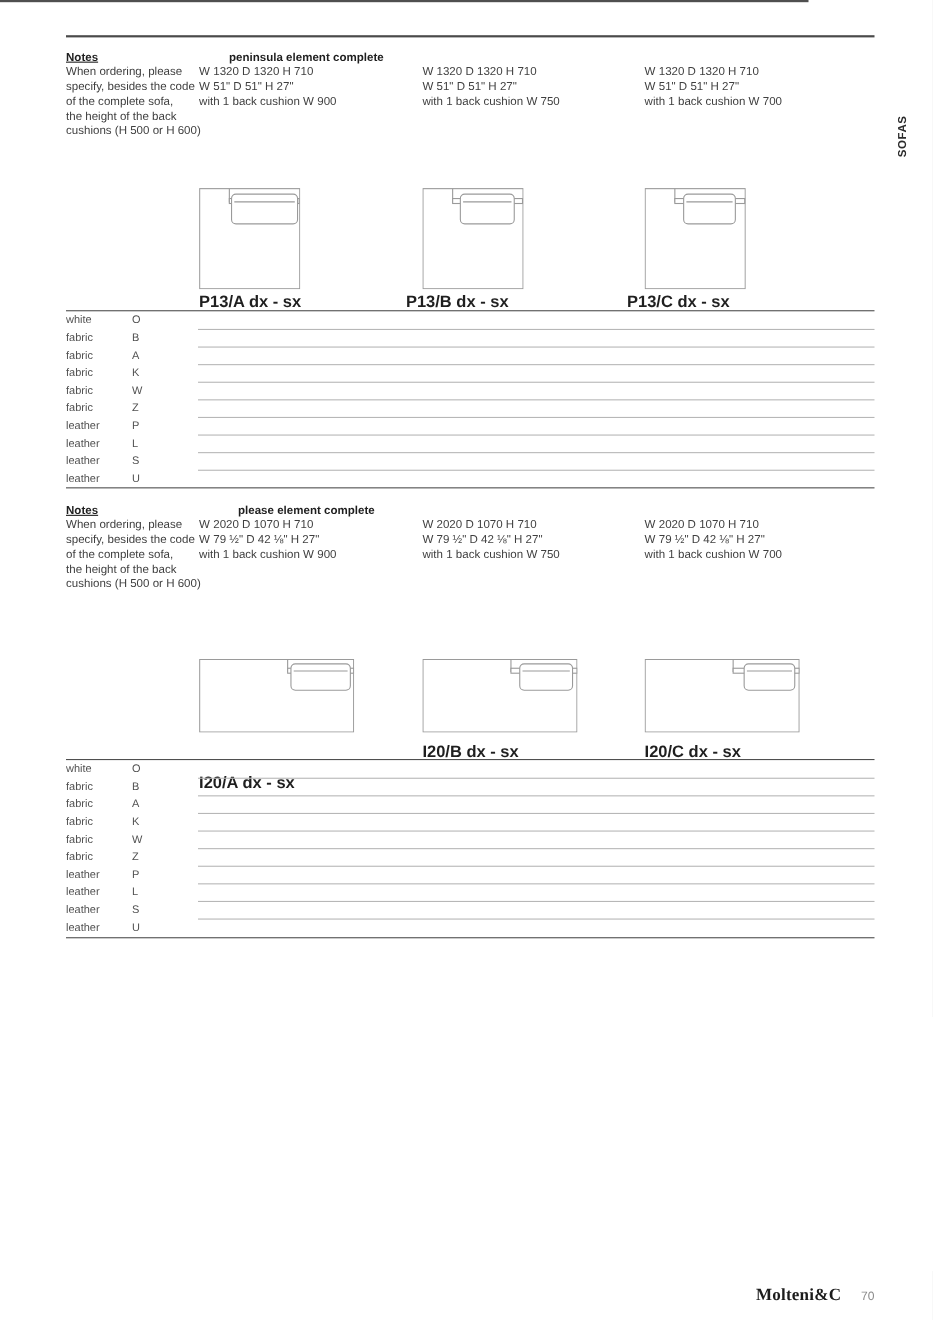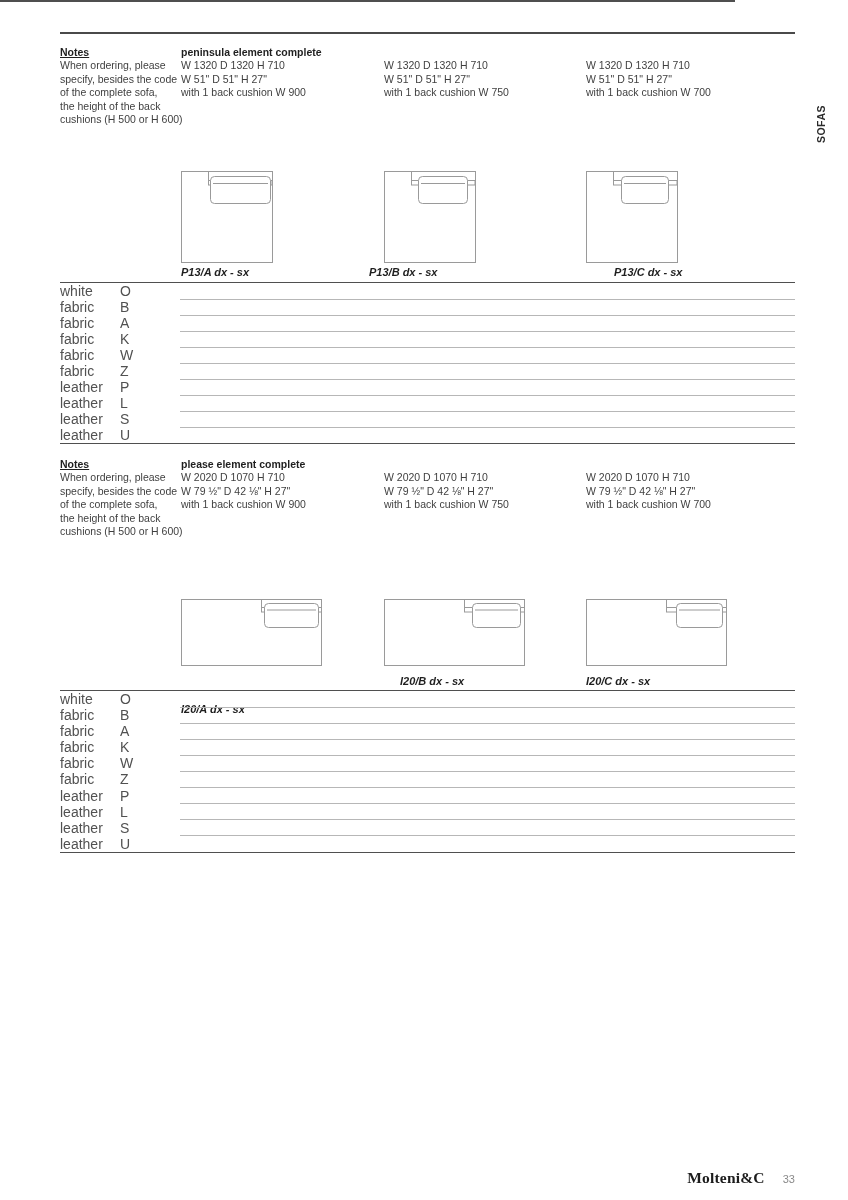--- a/index.html
+++ b/index.html
@@ -19,42 +19,41 @@
   .notes {
     position:absolute; left:60px; width:125px;
     font-size:10.5px; line-height:13.4px;
   }
   .notes-title { font-weight:700; color:#1f1f1f;text-decoration:underline; }
 
   .spec-col {
     position:absolute; width:195px;
     font-size:10.5px; line-height:13.4px;
   }
-  .col-heading { font-weight:700; color:#1f1f1f; }
+  .col-heading { font-weight:700; color:#1f1f1f;text-align:center; }
 
   .diagram { position:absolute; display:block; }
   .diagram svg { display:block; }
   .diagram-label {
     position:absolute;
-    font-size:11px; font-weight:700; color:#1f1f1f;
+    font-size:15px; font-weight:700; color:#1f1f1f;
     white-space:nowrap;
-    font-style:italic;
   }
 
   .price-table {
     position:absolute; left:60px; width:735px;
     display:flex; flex-direction:column;
     border-top:1.5px solid #4f4f4f;
     border-bottom:1.5px solid #4f4f4f;
     box-sizing:border-box;
   }
   .price-row {
     position:relative; flex:1;
-    display:flex; 
-    font-size:14px; color:#515151;
+    display:flex; align-items:center;
+    font-size:10px; color:#515151;
   }
   .price-row .mat { width:60px; }
   .price-row .code { width:60px; }
   .price-row:not(:last-child)::after {
     content:""; position:absolute;
     left:120px; right:0; bottom:-0.5px;
     border-bottom:1px solid #b7b7b7;
   }
 
   .side-tab {
@@ -139,21 +138,21 @@
       <rect x="0.5" y="0.5" width="91" height="91" fill="#ffffff"></rect>
       <line x1="27.5" y1="0.5" x2="27.5" y2="13"></line>
       <rect x="27.5" y="9.5" width="63.5" height="4.5" fill="#ffffff"></rect>
       <rect x="35.5" y="5.5" width="47" height="27" rx="4" fill="#ffffff"></rect>
       <line x1="38" y1="12.5" x2="80" y2="12.5"></line>
     </svg>
   </div>
 
   <div class="diagram-label" style="left:181px; top:266px">P13/A dx - sx</div>
   <div class="diagram-label" style="left:369px; top:266px">P13/B dx - sx</div>
-  <div class="diagram-label" style="left:614px; top:266px">P13/C dx - sx</div>
+  <div class="diagram-label" style="left:570px; top:266px">P13/C dx - sx</div>
 
   <div class="price-table" style="top:282px; height:162px">
     <div class="price-row">
       <span class="mat">white</span>
       <span class="code">O</span>
     </div>
     <div class="price-row">
       <span class="mat">fabric</span>
       <span class="code">B</span>
     </div>
@@ -239,21 +238,21 @@
     <svg width="141" height="67" viewBox="0 0 141 67" fill="none" stroke="#9a9a9a" stroke-width="1">
       <rect x="0.5" y="0.5" width="140" height="66" fill="#ffffff"></rect>
       <line x1="80.5" y1="0.5" x2="80.5" y2="12"></line>
       <rect x="80.5" y="8.5" width="60" height="4.5" fill="#ffffff"></rect>
       <rect x="90.5" y="4.5" width="46" height="24" rx="4" fill="#ffffff"></rect>
       <line x1="93" y1="11" x2="134" y2="11"></line>
     </svg>
   </div>
 
   <div class="diagram-label" style="left:181px; top:703px">I20/A dx - sx</div>
-  <div class="diagram-label" style="left:400px; top:675px">I20/B dx - sx</div>
+  <div class="diagram-label" style="left:384px; top:675px">I20/B dx - sx</div>
   <div class="diagram-label" style="left:586px; top:675px">I20/C dx - sx</div>
 
   <div class="price-table" style="top:690px; height:163px">
     <div class="price-row">
       <span class="mat">white</span>
       <span class="code">O</span>
     </div>
     <div class="price-row">
       <span class="mat">fabric</span>
       <span class="code">B</span>
@@ -288,16 +287,16 @@
     </div>
     <div class="price-row">
       <span class="mat">leather</span>
       <span class="code">U</span>
     </div>
   </div>
 
   <div class="footer-rule"></div>
   <div class="footer">
     <span class="brand">Molteni&amp;C</span>
-    <span class="page-num">33</span>
+    <span class="page-num">70</span>
   </div>
 
 </div>
 
 </body></html>

